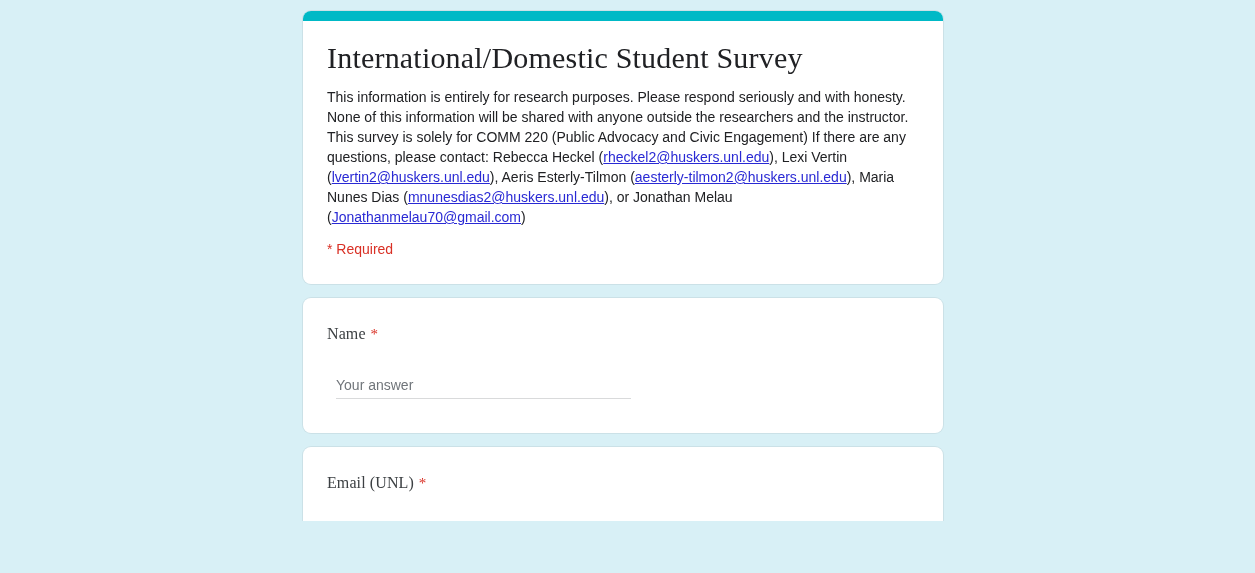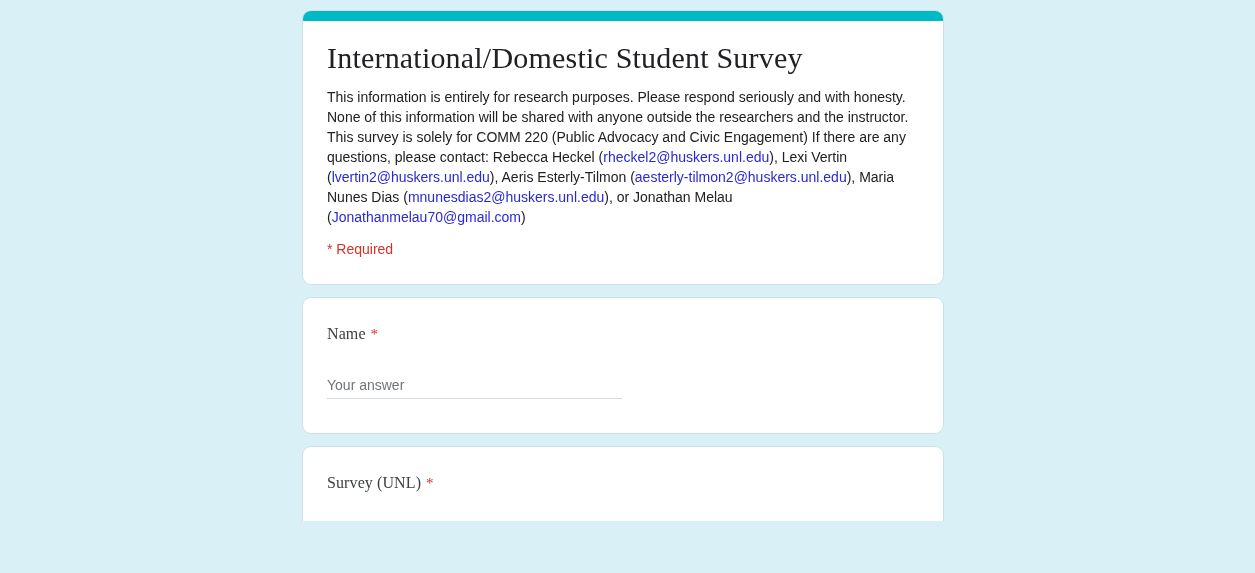--- a/index.html
+++ b/index.html
@@ -44,20 +44,21 @@
     letter-spacing: 0.2px;
   }
   .form-description {
     font-size: 14px;
     line-height: 20px;
     color: #202124;
     max-width: 592px;
   }
   .form-description a {
     cursor: pointer;
+    text-decoration: underline;
   }
   .required-note {
     margin-top: 12px;
     font-size: 14px;
     line-height: 20px;
   }
   .question-card {
     padding: 26px 36px 34px 24px;
   }
   .question-label {
@@ -77,20 +78,21 @@
     width: 295px;
     border: none;
     border-bottom: 1px solid #d9dadb;
     padding: 0 0 5px 0;
     font-family: "Liberation Sans", sans-serif;
     font-size: 14px;
     color: #202124;
     background: transparent;
     outline: none;
     border-radius: 0;
+    margin-left: 9px;
   }
   .answer-input::placeholder {
     color: #70757a;
     opacity: 1;
   }
 </style>
 </head>
 <body>
 
 <div class="viewport" style="background: rgb(216, 240, 246);">
@@ -108,20 +110,20 @@
     <div id="questions-container">
   <div class="card question-card">
     <div class="question-label">
       <span>Name</span><span class="required-asterisk" style="color: rgb(217, 48, 37);">*</span>
     </div>
     <input class="answer-input" type="text" placeholder="Your answer" style="">
   </div>
 
   <div class="card question-card">
     <div class="question-label">
-      <span>Survey (UNL)</span><span class="required-asterisk" style="color: rgb(217, 48, 37);">*</span>
+      <span>Email (UNL)</span><span class="required-asterisk" style="color: rgb(217, 48, 37);">*</span>
     </div>
     <input class="answer-input" type="text" placeholder="Your answer" style="">
   </div>
 </div>
 
   </div>
 </div>
 
 </body></html>

